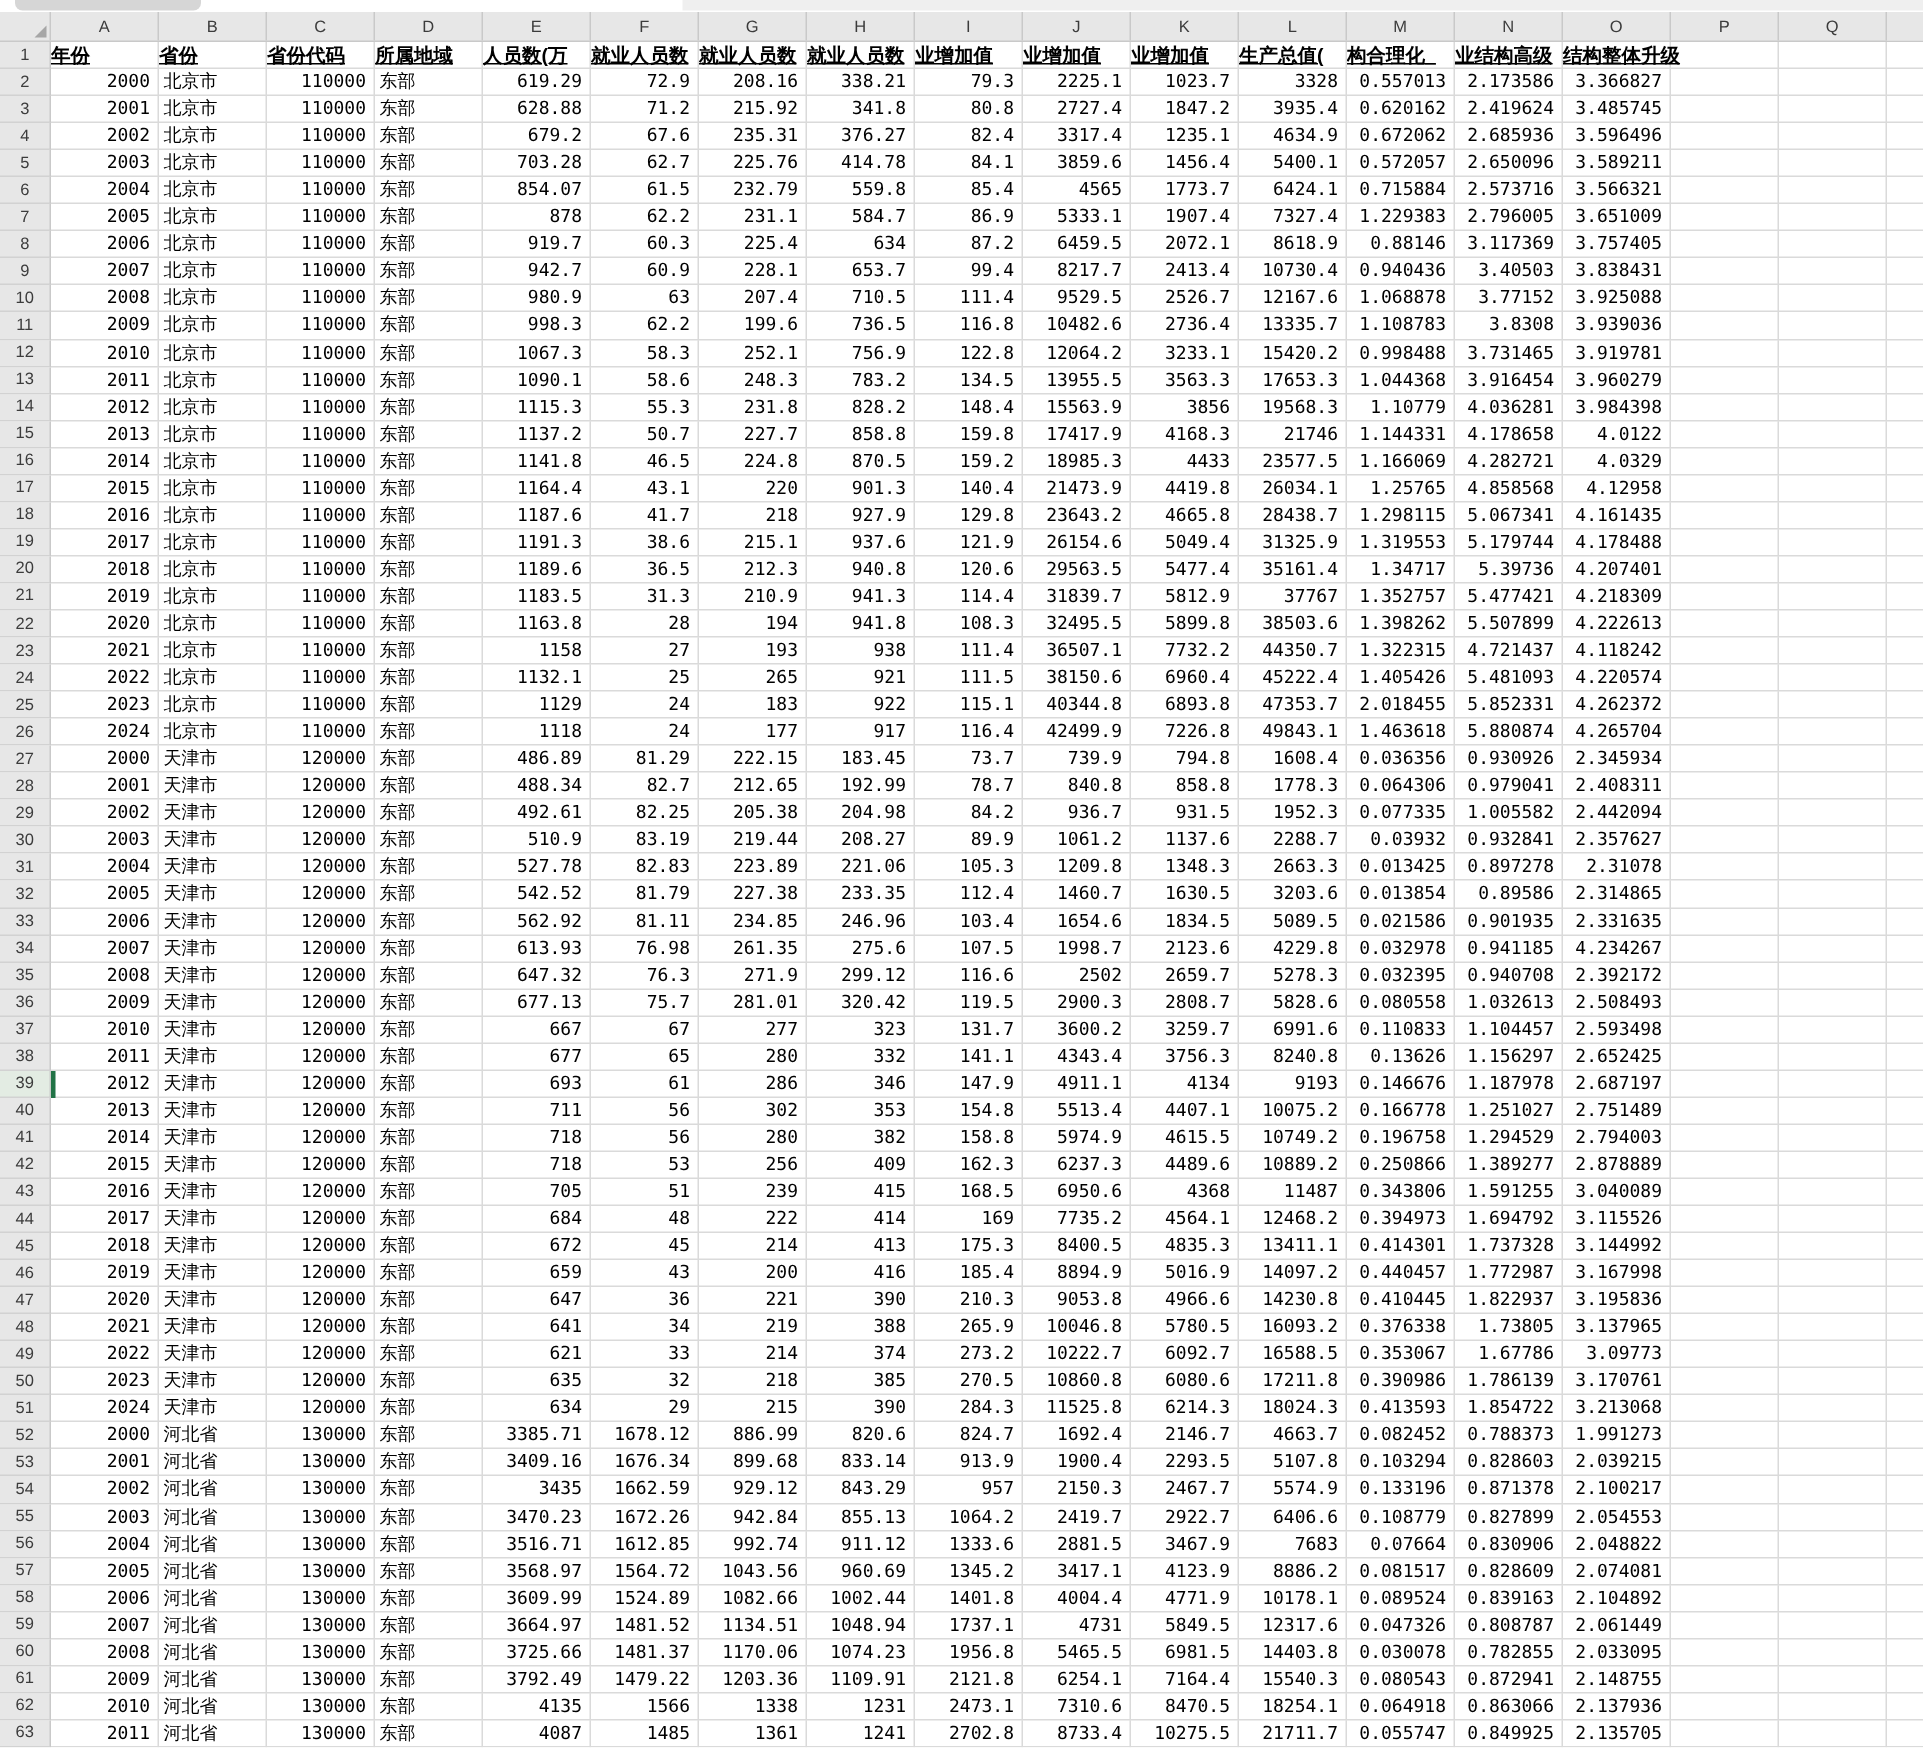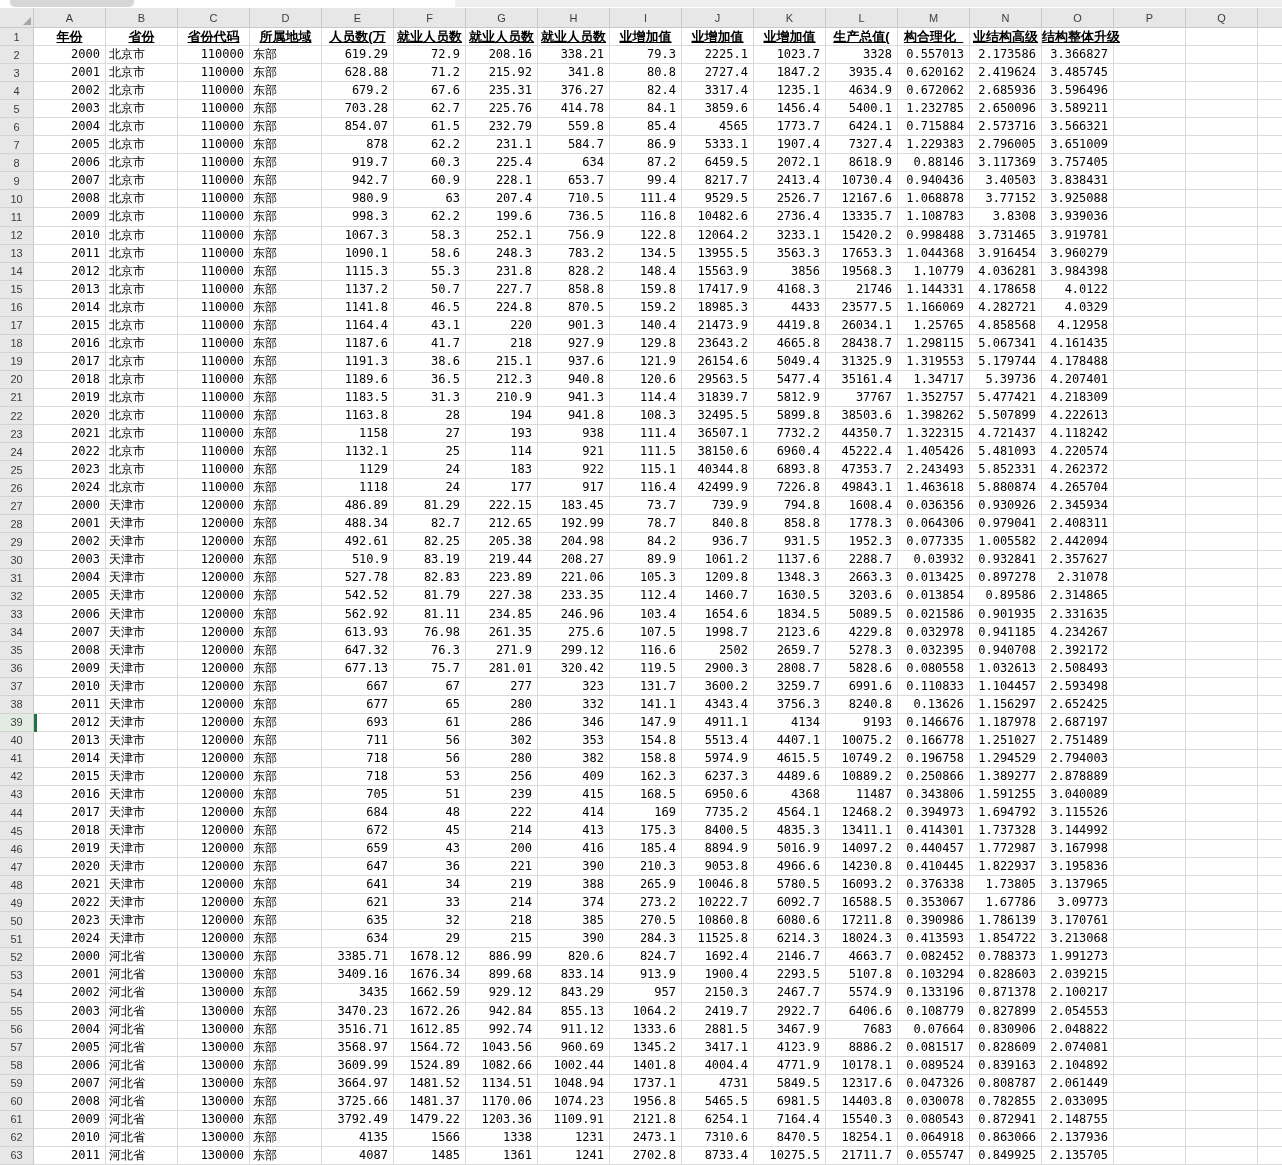--- a/index.html
+++ b/index.html
@@ -26,21 +26,21 @@
   .sheet-body { position:relative; }
   .r { position:relative; display:flex; height:18.05px; }
   .gut { width:34px; flex:0 0 34px; background:#e7e7e7; border-right:1px solid #c9c9c9; border-bottom:1px solid #d2d2d2;
          display:flex; align-items:center; justify-content:center; font-size:11px; color:#3c3c3c; }
   .gut.sel { background:#e3ece3; }
   .c { width:72px; flex:0 0 72px; border-right:1px solid #dadada; border-bottom:1px solid #dadada;
        font-size:12px; color:#000; line-height:17px; white-space:nowrap; overflow:hidden; }
   .c.fill { flex:1 1 auto; border-right:none; }
   .num { text-align:right; padding-right:5px; font-family:"DejaVu Sans Mono", monospace; }
   .txt { text-align:left; padding-left:3px; }
-  .hdr { font-weight:bold; font-size:13px; text-decoration:underline; text-align:center; line-height:17px; }
+  .hdr { font-weight:bold; font-size:13px; text-decoration:underline; line-height:17px; }
   .hdr.spill { overflow:visible; text-align:center; }
   .sel-bar { position:absolute; left:34px; top:0; bottom:0; width:3px; background:#217346; z-index:3; }
 </style>
 </head>
 <body>
 
 <div id="app">
   <div class="top-strip">
     <div class="chrome-pill"></div>
     <div class="chrome-band"></div>
@@ -162,21 +162,21 @@
         <div class="c num">110000</div>
         <div class="c txt">东部</div>
         <div class="c num">703.28</div>
         <div class="c num">62.7</div>
         <div class="c num">225.76</div>
         <div class="c num">414.78</div>
         <div class="c num">84.1</div>
         <div class="c num">3859.6</div>
         <div class="c num">1456.4</div>
         <div class="c num">5400.1</div>
-        <div class="c num">1.232785</div>
+        <div class="c num">0.572057</div>
         <div class="c num">2.650096</div>
         <div class="c num">3.589211</div>
         <div class="c num"></div>
         <div class="c num"></div>
         <div class="c fill"></div>
       </div>
       <div class="r">
         <div class="gut">6</div>
         <div class="c num">2004</div>
         <div class="c txt">北京市</div>
@@ -555,21 +555,21 @@
         <div class="c fill"></div>
       </div>
       <div class="r">
         <div class="gut">24</div>
         <div class="c num">2022</div>
         <div class="c txt">北京市</div>
         <div class="c num">110000</div>
         <div class="c txt">东部</div>
         <div class="c num">1132.1</div>
         <div class="c num">25</div>
-        <div class="c num">114</div>
+        <div class="c num">265</div>
         <div class="c num">921</div>
         <div class="c num">111.5</div>
         <div class="c num">38150.6</div>
         <div class="c num">6960.4</div>
         <div class="c num">45222.4</div>
         <div class="c num">1.405426</div>
         <div class="c num">5.481093</div>
         <div class="c num">4.220574</div>
         <div class="c num"></div>
         <div class="c num"></div>
@@ -582,21 +582,21 @@
         <div class="c num">110000</div>
         <div class="c txt">东部</div>
         <div class="c num">1129</div>
         <div class="c num">24</div>
         <div class="c num">183</div>
         <div class="c num">922</div>
         <div class="c num">115.1</div>
         <div class="c num">40344.8</div>
         <div class="c num">6893.8</div>
         <div class="c num">47353.7</div>
-        <div class="c num">2.243493</div>
+        <div class="c num">2.018455</div>
         <div class="c num">5.852331</div>
         <div class="c num">4.262372</div>
         <div class="c num"></div>
         <div class="c num"></div>
         <div class="c fill"></div>
       </div>
       <div class="r">
         <div class="gut">26</div>
         <div class="c num">2024</div>
         <div class="c txt">北京市</div>

